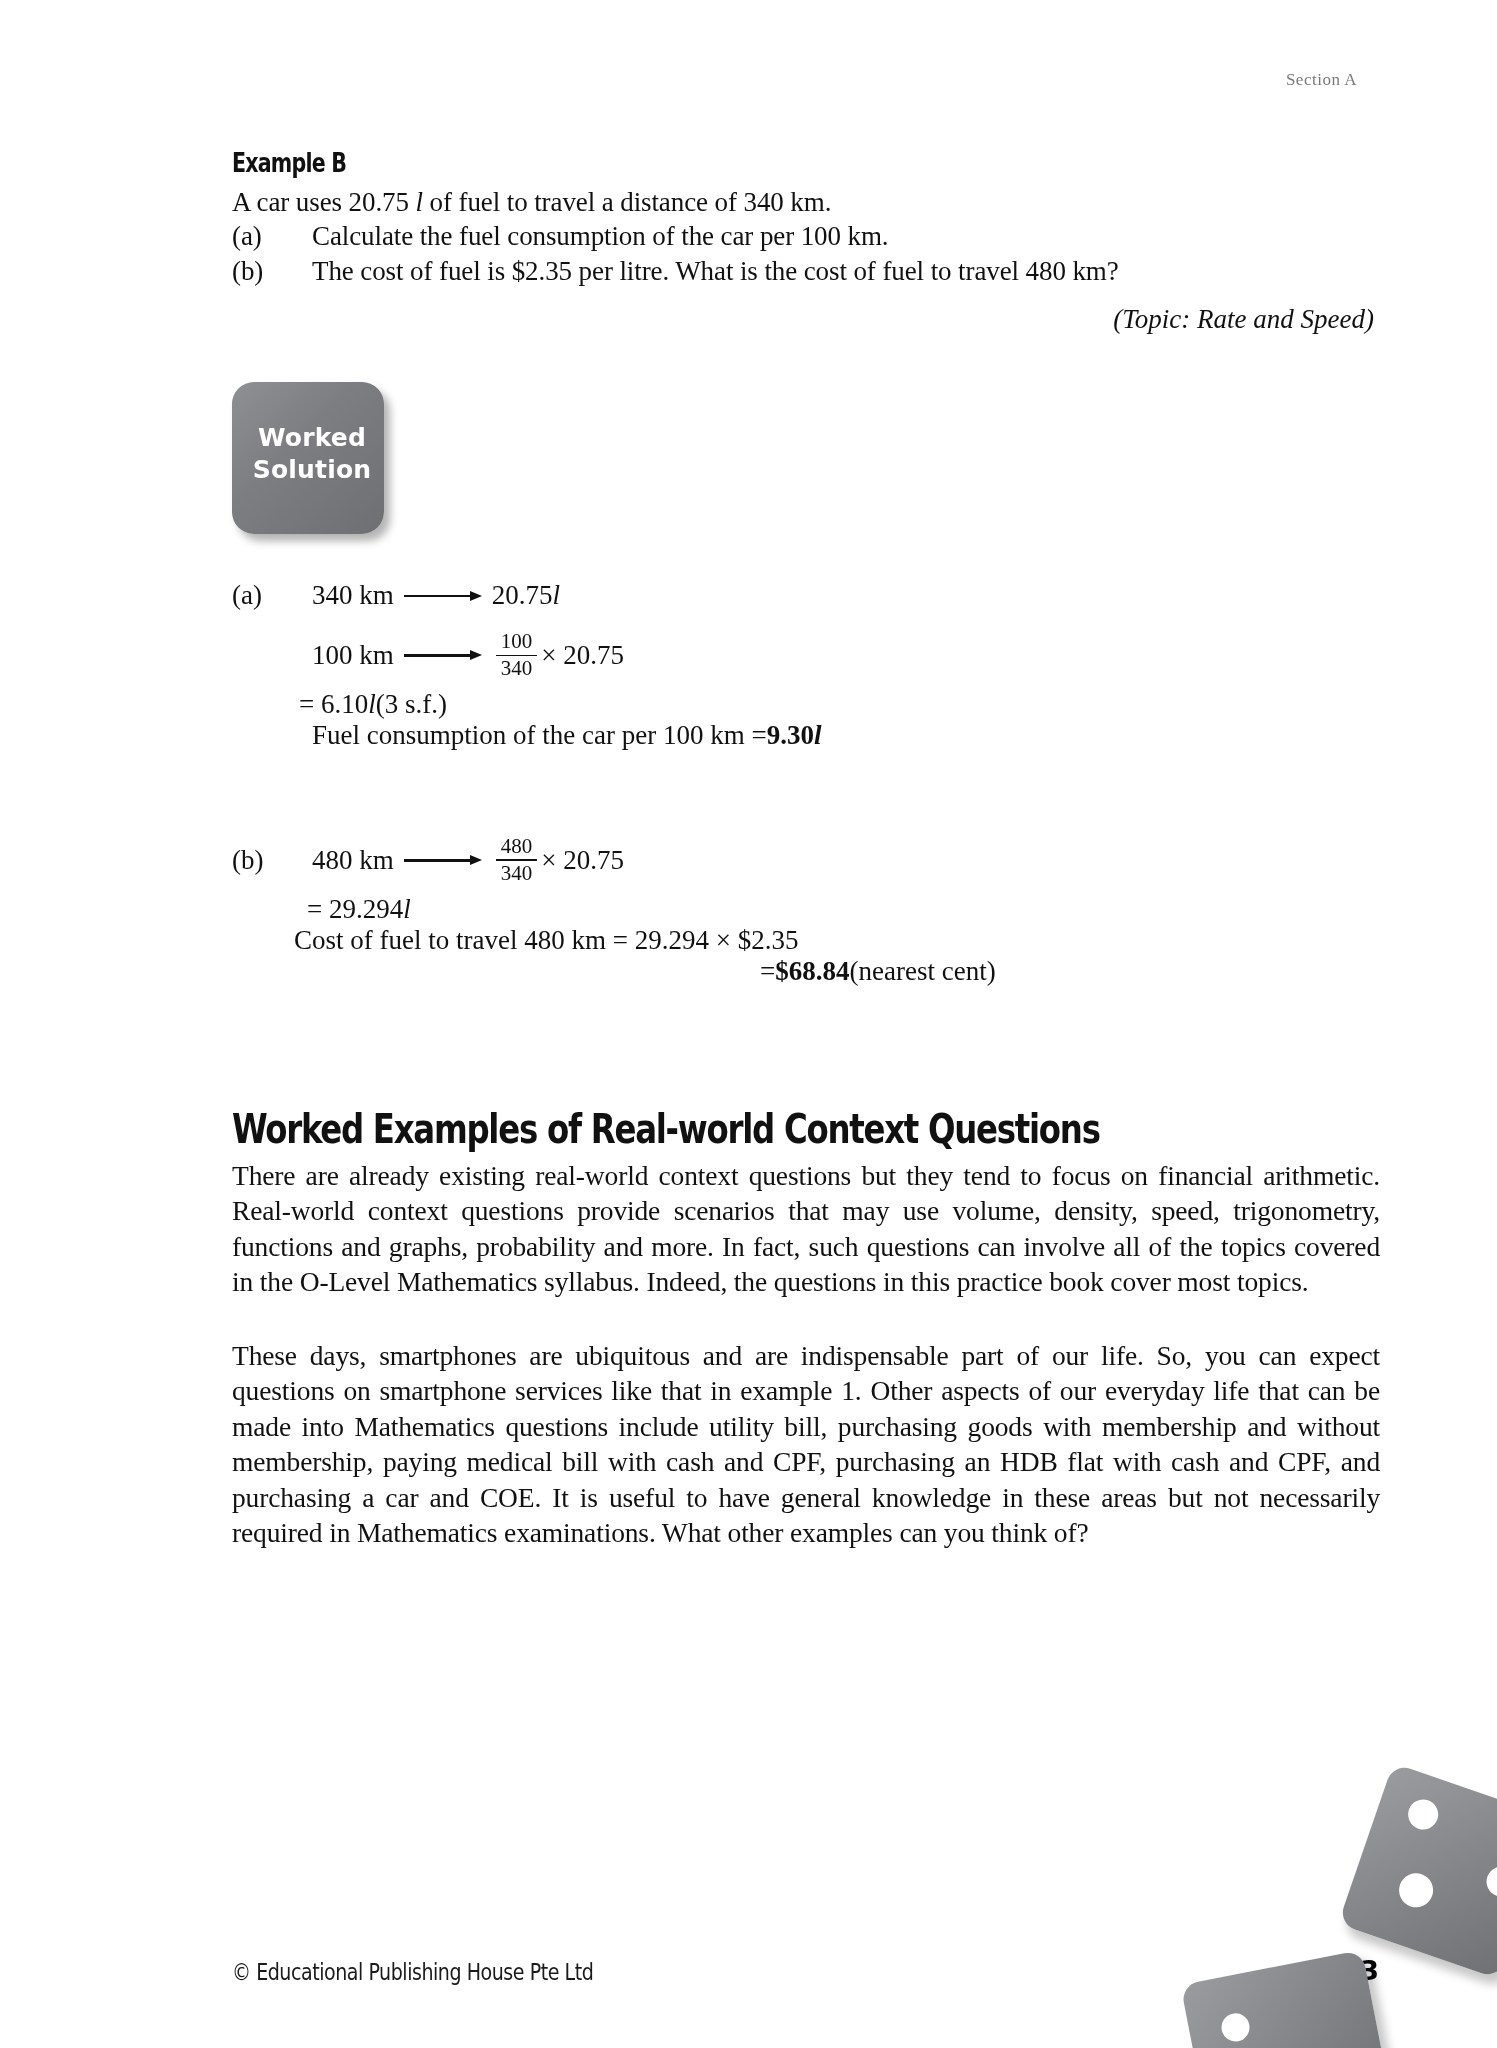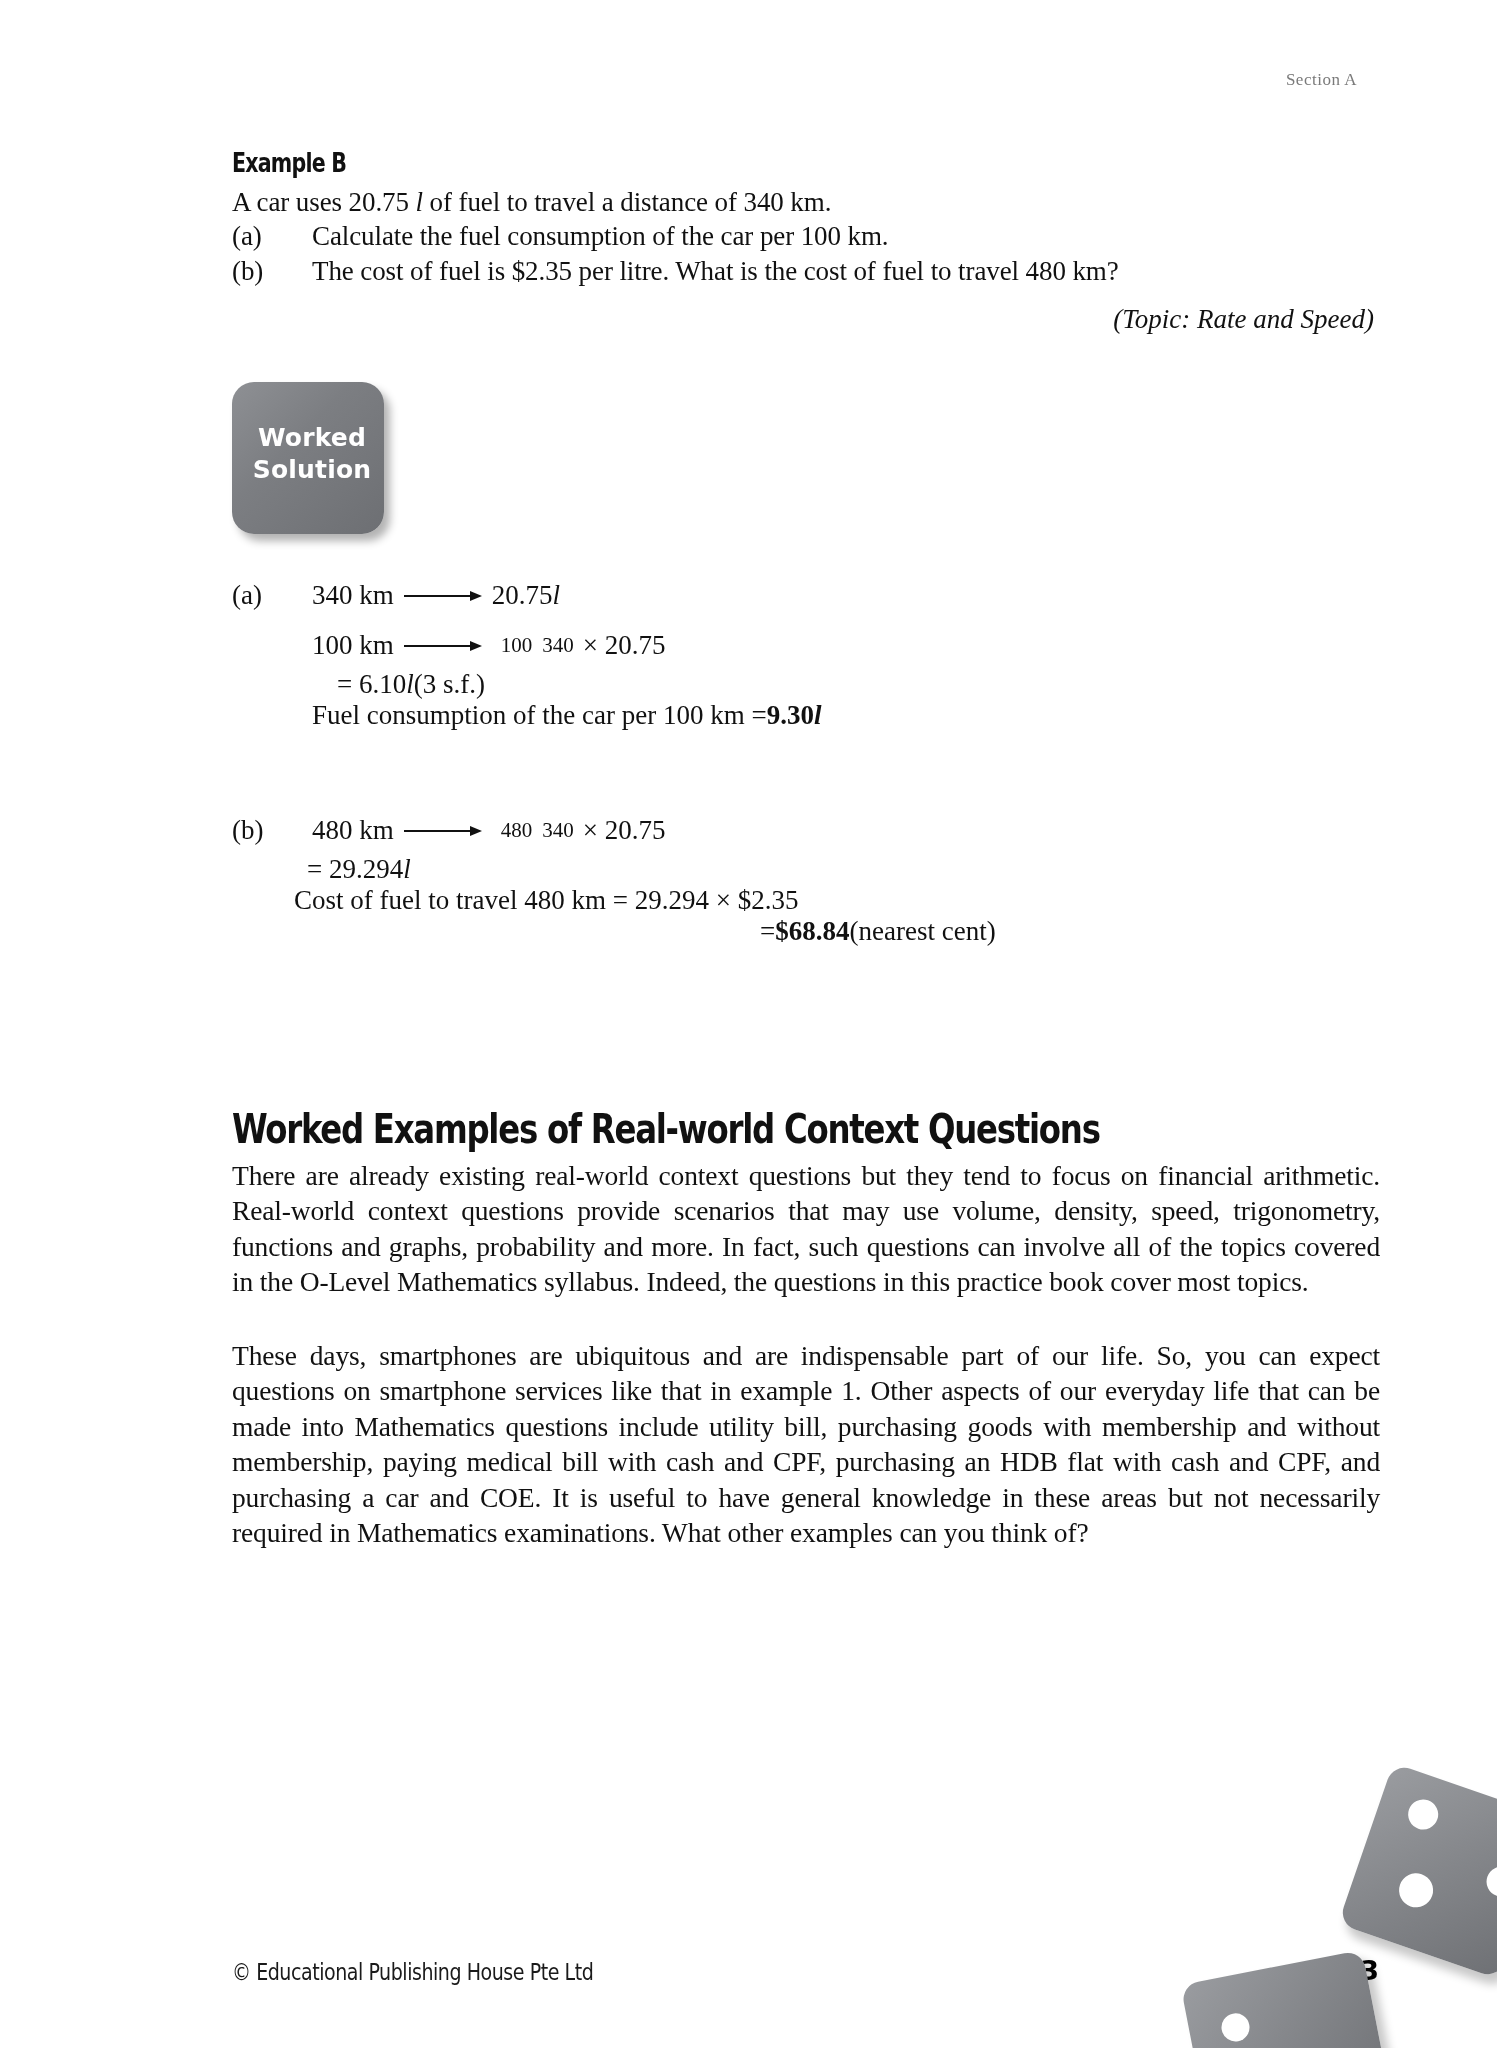--- a/index.html
+++ b/index.html
@@ -130,21 +130,21 @@
     content:"";
     position:absolute;
     right:0; top:0;
     border-left:12px solid #111;
     border-top:5.5px solid transparent;
     border-bottom:5.5px solid transparent;
   }
 
   .frac{
     display:inline-flex;
-    flex-direction:row;
+    flex-direction:column;
     align-items:center;
     vertical-align:middle;
     font-size:21px;
     line-height:1.12;
     margin:0 4px;
   }
   .frac .num{padding:0 5px;}
   .frac .den{padding:0 5px;}
   .frac .bar{
     width:100%;
@@ -291,21 +291,21 @@
         <span class="frac">
           <span class="num">100</span>
           <span class="bar"></span>
           <span class="den">340</span>
         </span>
         <span>× 20.75</span>
       </div>
 
       <div class="line-gap-b"></div>
 
-      <div class="row" style="margin-left:105px;">
+      <div class="row" style="margin-left:67px;">
         <span>= 6.10 </span>
           <span class="ital">l</span>
           <span> (3 s.f.)</span>
       </div>
 
       <div class="row" style="margin-left:80px;">
         <span>Fuel consumption of the car per 100 km = </span>
           <span class="bold">9.30 </span>
           <span class="bold ital">l</span>
       </div>

